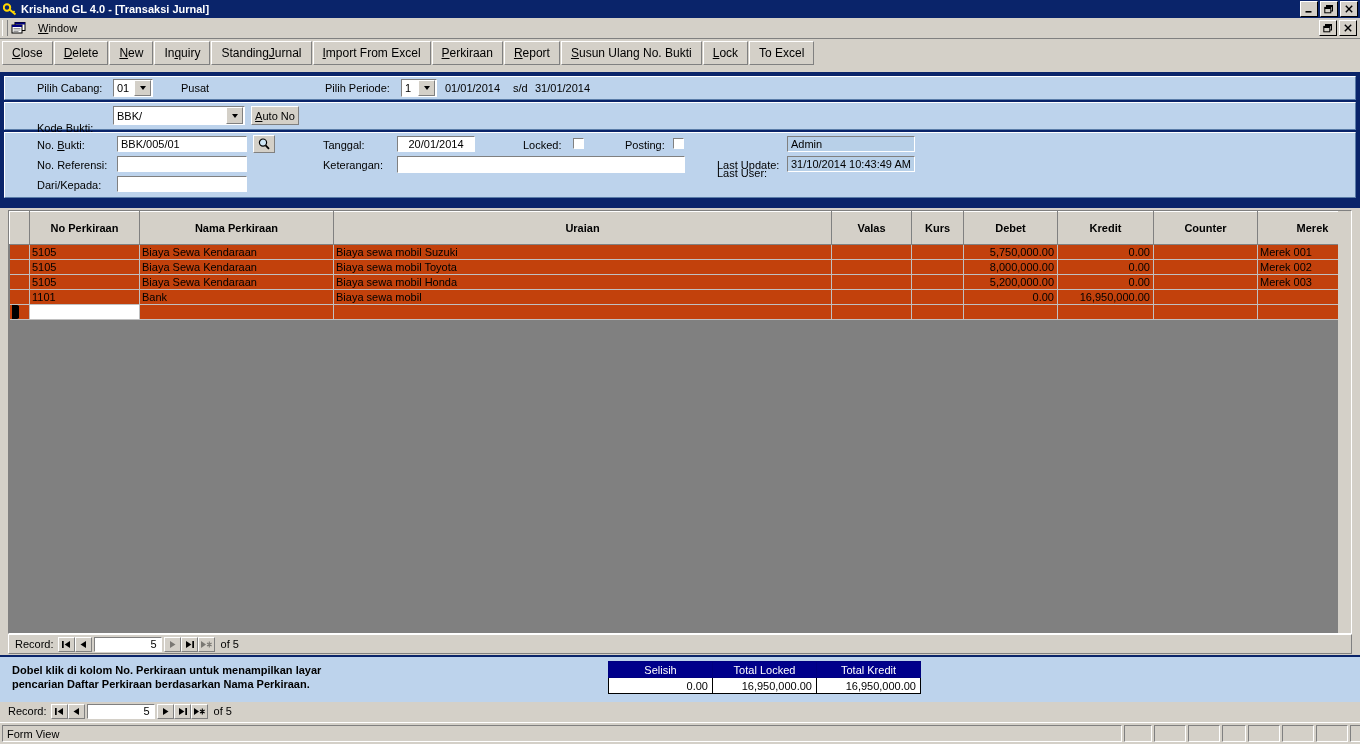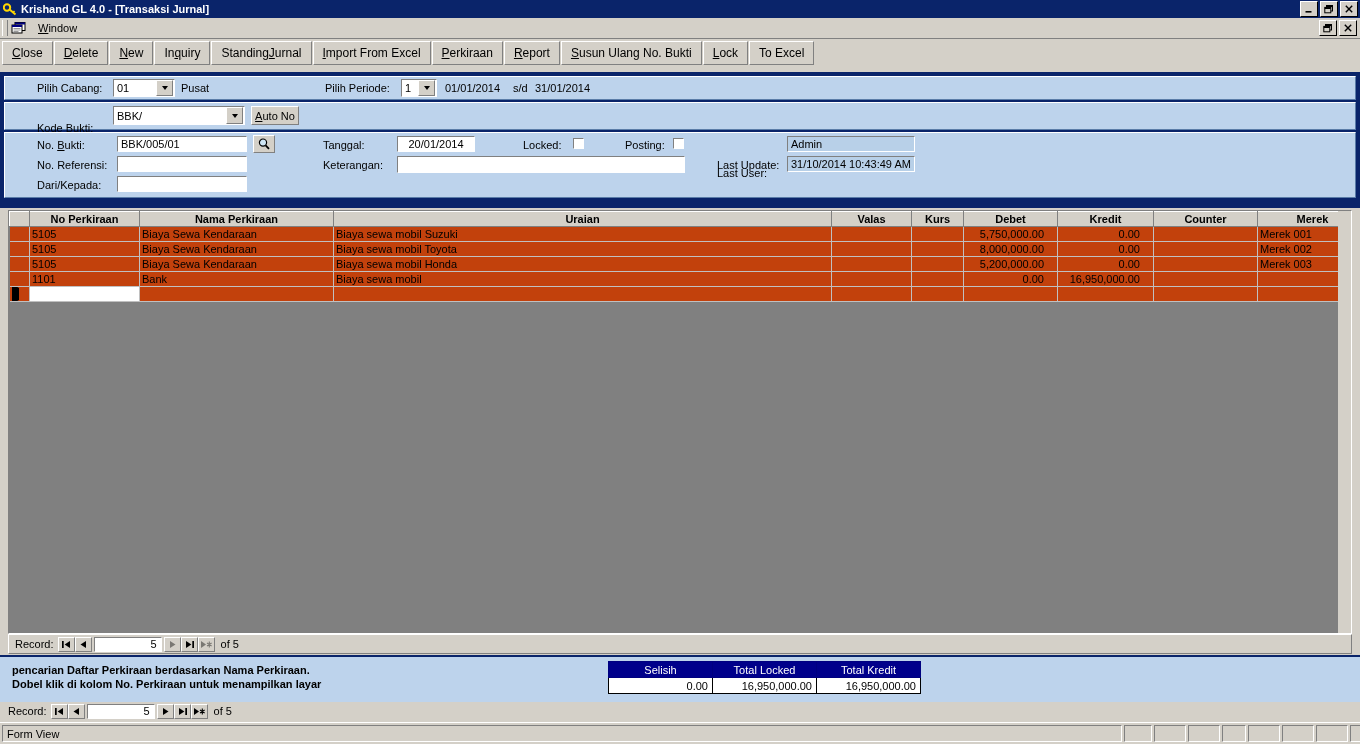--- a/index.html
+++ b/index.html
@@ -107,29 +107,29 @@
 
   
   .sheet{
     position:absolute;left:8px;top:210px;width:1344px;height:424px;
     background:#808080;border:1px solid;border-color:#808080 #fff #fff #808080;
     box-sizing:border-box;overflow:hidden;
   }
   table.grid{border-collapse:collapse;table-layout:fixed;width:1330px;}
   table.grid th{
     background:#d4d0c8;border:1px solid;border-color:#fff #808080 #808080 #fff;
-    font-size:11px;font-weight:bold;color:#000;height:15px;padding:0;
+    font-size:11px;font-weight:bold;color:#000;height:33px;padding:0;
     text-align:center;box-sizing:border-box;
   }
   table.grid td{
     background:#c2410c;border-right:1px solid #c0c0c0;border-bottom:1px solid #c0c0c0;
     font-size:11px;color:#000;height:15px;padding:0 2px;box-sizing:border-box;
     white-space:nowrap;overflow:hidden;
   }
-  table.grid td.num{text-align:right;padding-right:13px;}
+  table.grid td.num{text-align:right;padding-right:3px;}
   td.selcell{background:#d4d0c8;border-right:1px solid #808080;padding:0;}
   th.selhead{background:#d4d0c8;border:1px solid;border-color:#fff #808080 #808080 #fff;}
   .rowarrow{
     width:0;height:0;border-top:4px solid transparent;border-bottom:4px solid transparent;
     border-left:7px solid #000;margin:0 auto;
   }
   .newrow td{background:#fff;}
   .newrow .editcell{position:relative;background:#fff;}
   .vscroll{
     position:absolute;right:0;top:0;width:13px;height:100%;background:#d4d0c8;
@@ -263,21 +263,21 @@
     <div class="tbtn"><u>R</u>eport</div>
     <div class="tbtn"><u>S</u>usun Ulang No. Bukti</div>
     <div class="tbtn"><u>L</u>ock</div>
     <div class="tbtn">To Excel</div>
   </div>
 
   <div class="formarea">
 
     <div class="panel p1">
       <span class="lbl" style="left:32px;top:5px;">Pilih Cabang:</span>
-      <span class="combo" style="left:108px;top:2px;width:62px;height:18px;">
+      <span class="combo" style="left:108px;top:2px;width:40px;height:18px;">
         <span class="cval">01</span>
         <span class="carrow">
             <i></i>
           </span>
       </span>
       <span class="plain" style="left:176px;top:5px;">Pusat</span>
 
       <span class="lbl" style="left:320px;top:5px;">Pilih Periode:</span>
       <span class="combo" style="left:396px;top:2px;width:36px;height:18px;">
         <span class="cval">1</span>
@@ -464,22 +464,22 @@
             <path d="M1 1 L1 8 L6 4.5 Z" fill="#000"></path>
             <path d="M9.3 1.6 L9.3 7.4 M7 3 L11.6 6 M11.6 3 L7 6" stroke="#000" stroke-width="1.1"></path>
           </svg>
       </span>
       <span class="ofn">of  5</span>
     </div>
   </div>
 
   <div class="bluefoot">
     <div class="hint">
+      <div>Dobel klik di kolom No. Perkiraan untuk menampilkan layar</div>
       <div>pencarian Daftar Perkiraan berdasarkan Nama Perkiraan.</div>
-      <div>Dobel klik di kolom No. Perkiraan untuk menampilkan layar</div>
     </div>
 
     <div class="totals">
       <table>
         <colgroup>
             <col style="width:104px">
             <col style="width:104px">
             <col style="width:104px">
           </colgroup>
         <tbody>

